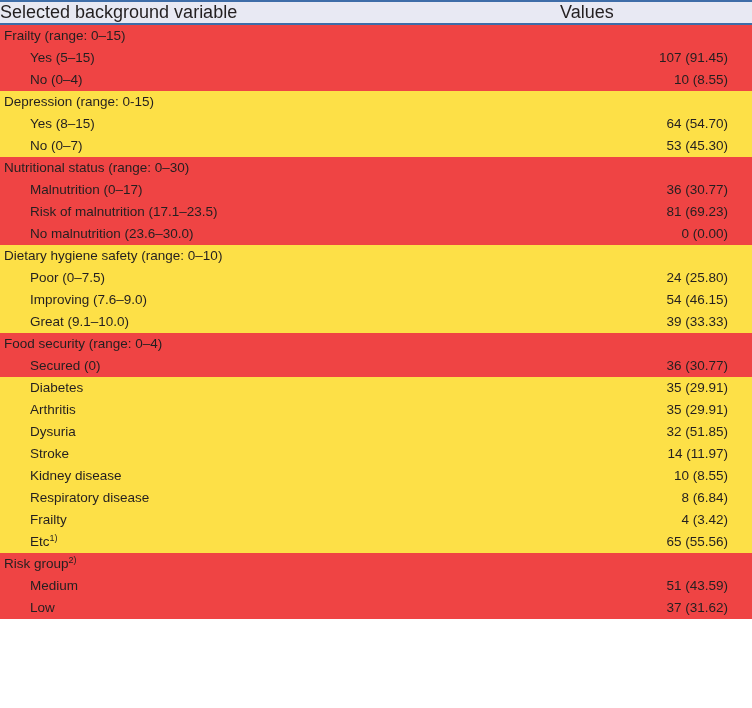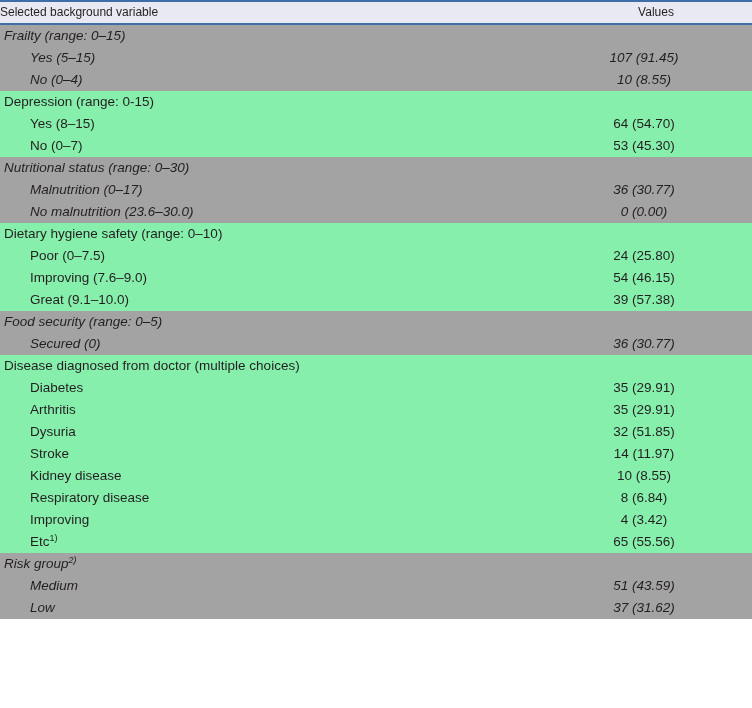--- a/index.html
+++ b/index.html
@@ -32,34 +32,34 @@
   table.data-table col.c-value { width: 192px; }
 
   
   thead tr.header-row {
     background: #e8e9f3;
   }
   thead tr.header-row th {
     padding: 0;
     margin: 1px;
     font-weight: normal;
-    font-size: 12px;
+    font-size: 18px;
     color: #231f20;
     height: 21px;
     line-height: 21px;
     vertical-align: middle;
     border-top: 2px solid #3e6da8;
     border-bottom: 2px solid #3e6da8;
   }
   th.head-label {
     text-align: left;
     padding-left: 4px;
   }
   th.head-value {
-    text-align: center;
+    text-align: left;
     padding-right: 41px;
   }
 
   
   tbody tr {
     height: 22px;
   }
   tbody td {
     padding: 0;
     margin: 0;
@@ -70,26 +70,26 @@
   }
   td.label {
     text-align: left;
     padding-left: 4px;
   }
   td.label.indent {
     padding-left: 30px;
     margin-top: 12px;
   }
   td.value {
-    text-align: center;
+    text-align: right;
     padding-right: 24px;
   }
 
-  tr.shaded { background: #86efac; }
-  tr.plain  { background: #a3a3a3; font-style: italic; }
+  tr.shaded { background: #fde047; }
+  tr.plain  { background: #ef4444; }
 
   sup {
     font-size: 9px;
     vertical-align: super;
     line-height: 0;
   }
 </style>
 </head>
 <body>
 
@@ -132,52 +132,52 @@
         </tr>
         <tr class="plain">
           <td class="label">Nutritional status (range: 0–30)</td>
           <td class="value"></td>
         </tr>
         <tr class="plain">
           <td class="label indent">Malnutrition (0–17)</td>
           <td class="value">36 (30.77)</td>
         </tr>
         <tr class="plain">
+          <td class="label indent">Risk of malnutrition (17.1–23.5)</td>
+          <td class="value">81 (69.23)</td>
+        </tr>
+        <tr class="plain">
           <td class="label indent">No malnutrition (23.6–30.0)</td>
           <td class="value">0 (0.00)</td>
         </tr>
         <tr class="shaded">
           <td class="label">Dietary hygiene safety (range: 0–10)</td>
           <td class="value"></td>
         </tr>
         <tr class="shaded">
           <td class="label indent">Poor (0–7.5)</td>
           <td class="value">24 (25.80)</td>
         </tr>
         <tr class="shaded">
           <td class="label indent">Improving (7.6–9.0)</td>
           <td class="value">54 (46.15)</td>
         </tr>
         <tr class="shaded">
           <td class="label indent">Great (9.1–10.0)</td>
-          <td class="value">39 (57.38)</td>
-        </tr>
-        <tr class="plain">
-          <td class="label">Food security (range: 0–5)</td>
+          <td class="value">39 (33.33)</td>
+        </tr>
+        <tr class="plain">
+          <td class="label">Food security (range: 0–4)</td>
           <td class="value"></td>
         </tr>
         <tr class="plain">
           <td class="label indent">Secured (0)</td>
           <td class="value">36 (30.77)</td>
         </tr>
         <tr class="shaded">
-          <td class="label">Disease diagnosed from doctor (multiple choices)</td>
-          <td class="value"></td>
-        </tr>
-        <tr class="shaded">
           <td class="label indent">Diabetes</td>
           <td class="value">35 (29.91)</td>
         </tr>
         <tr class="shaded">
           <td class="label indent">Arthritis</td>
           <td class="value">35 (29.91)</td>
         </tr>
         <tr class="shaded">
           <td class="label indent">Dysuria</td>
           <td class="value">32 (51.85)</td>
@@ -188,21 +188,21 @@
         </tr>
         <tr class="shaded">
           <td class="label indent">Kidney disease</td>
           <td class="value">10 (8.55)</td>
         </tr>
         <tr class="shaded">
           <td class="label indent">Respiratory disease</td>
           <td class="value">8 (6.84)</td>
         </tr>
         <tr class="shaded">
-          <td class="label indent">Improving</td>
+          <td class="label indent">Frailty</td>
           <td class="value">4 (3.42)</td>
         </tr>
         <tr class="shaded">
           <td class="label indent">Etc<sup>1)</sup></td>
           <td class="value">65 (55.56)</td>
         </tr>
         <tr class="plain">
           <td class="label">Risk group<sup>2)</sup></td>
           <td class="value"></td>
         </tr>

